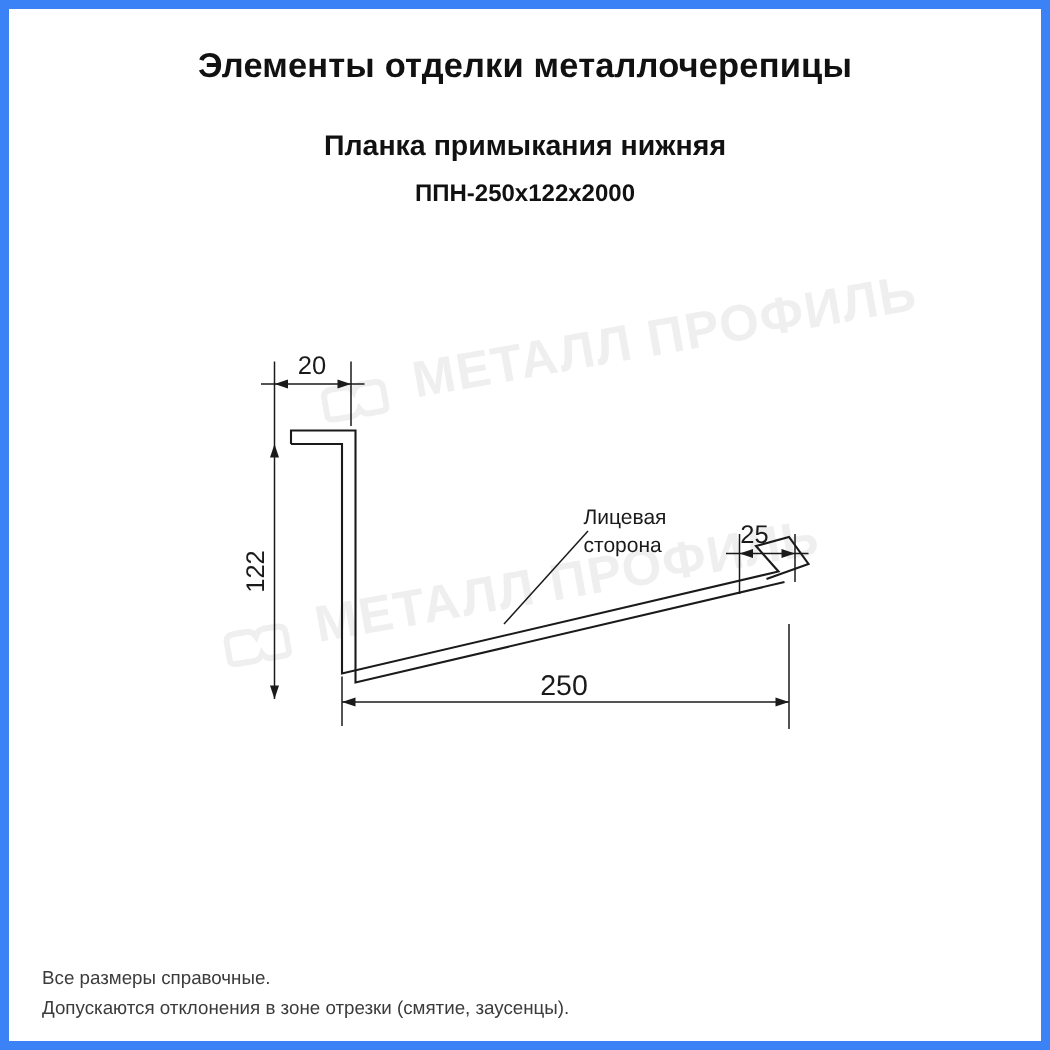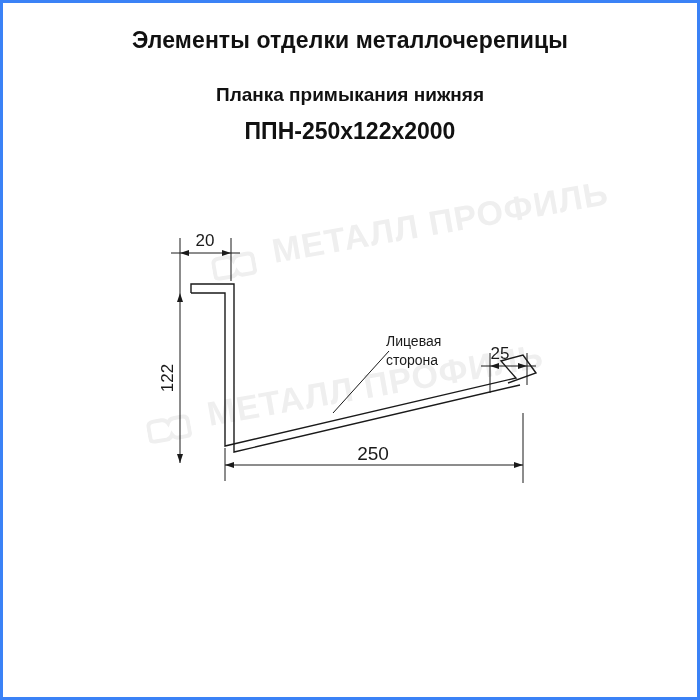--- a/index.html
+++ b/index.html
@@ -13,41 +13,41 @@
     font-family: "Liberation Sans", sans-serif;
     color: #1a1a1a;
     position: relative;
     overflow: hidden;
   }
   .page {
     position: relative;
     width: 700px;
     height: 700px;
     box-sizing: border-box;
-    border: 3px solid #3b82f6;
+    border: 6px solid #3b82f6;
   }
   .title-block {
     text-align: center;
     padding-top: 24px;
   }
   .main-title {
     font-size: 23px;
     font-weight: bold;
     letter-spacing: 0.1px;
     margin: 0 0 30px 0;
     color: #111;
   }
   .sub-title {
     font-size: 19px;
     font-weight: bold;
     margin: 16px 0 12px 0;
     color: #111;
   }
   .code-title {
-    font-size: 23px;
+    font-size: 16px;
     font-weight: bold;
     margin: 0;
     color: #111;
   }
   .drawing-area {
     position: absolute;
     left: 0;
     top: 160px;
     width: 678px;
     height: 420px;
@@ -176,14 +176,18 @@
       </g>
 
       <g font-family="Liberation Sans, sans-serif" font-size="14" fill="#1a1a1a">
         <text x="383" y="183">Лицевая</text>
         <text x="383" y="202">сторона</text>
       </g>
 
     </svg>
   </div>
 
+  <div class="footer">
+    <div>Все размеры справочные.</div>
+    <div>Допускаются отклонения в зоне отрезки (смятие, заусенцы).</div>
+  </div>
 
 </div>
 
 </body></html>

